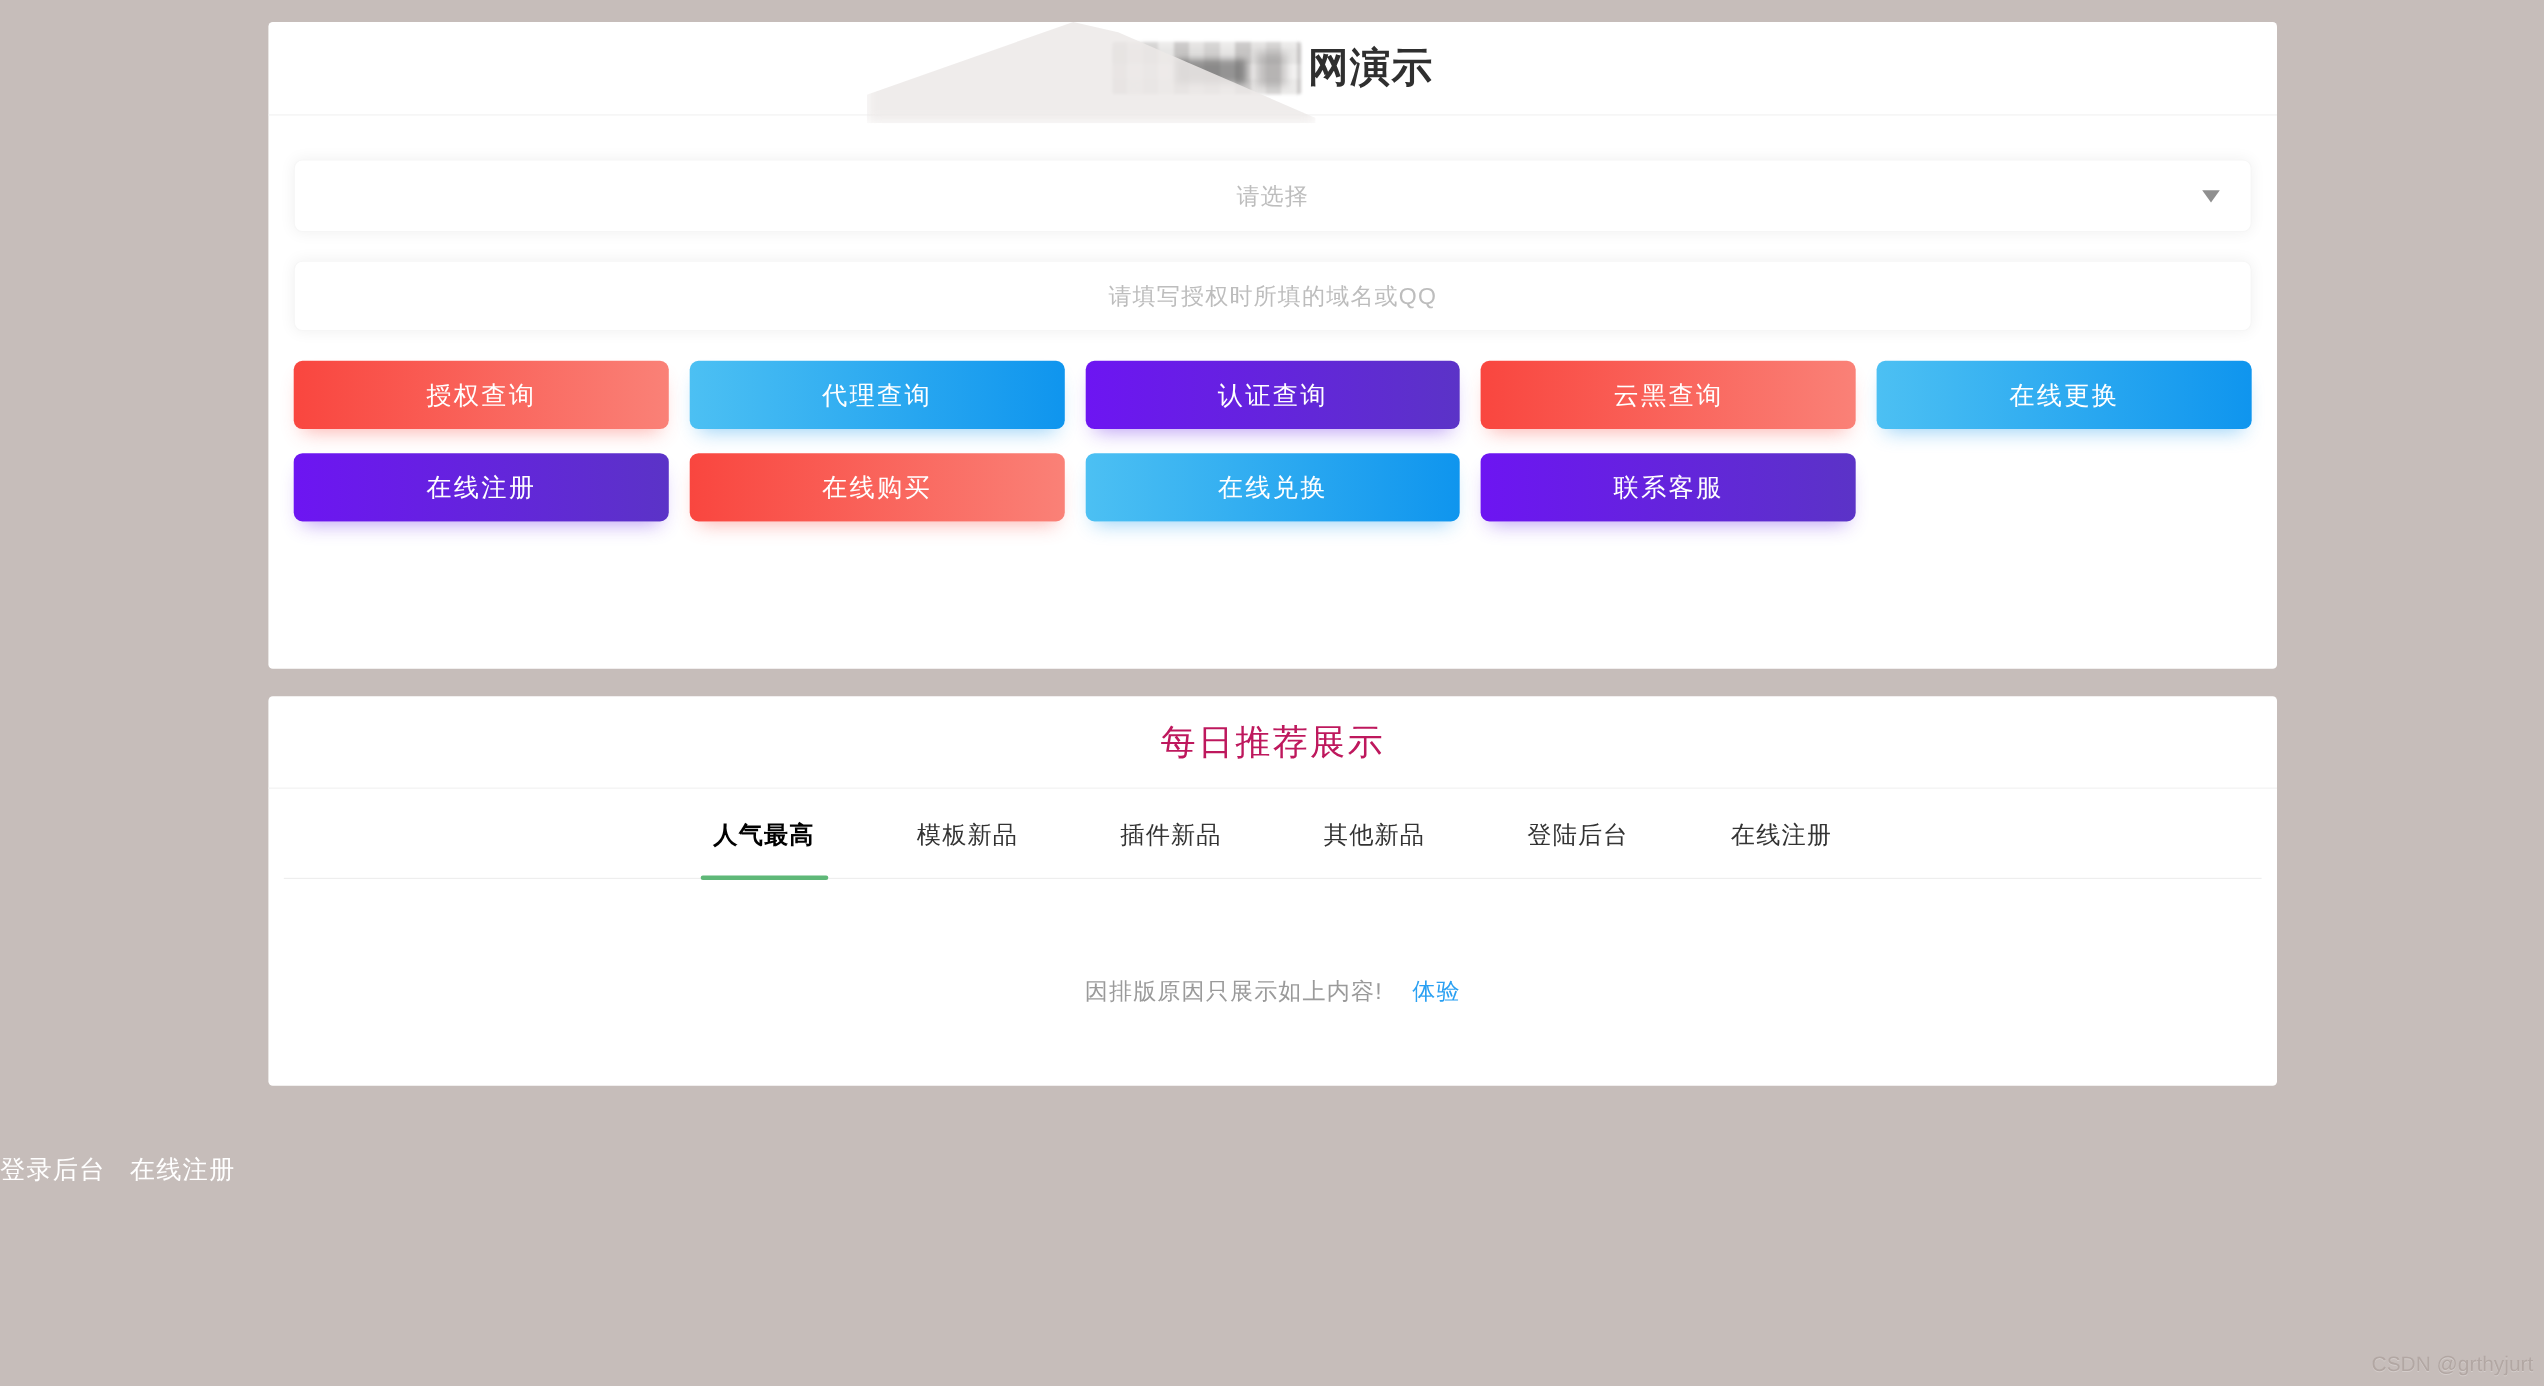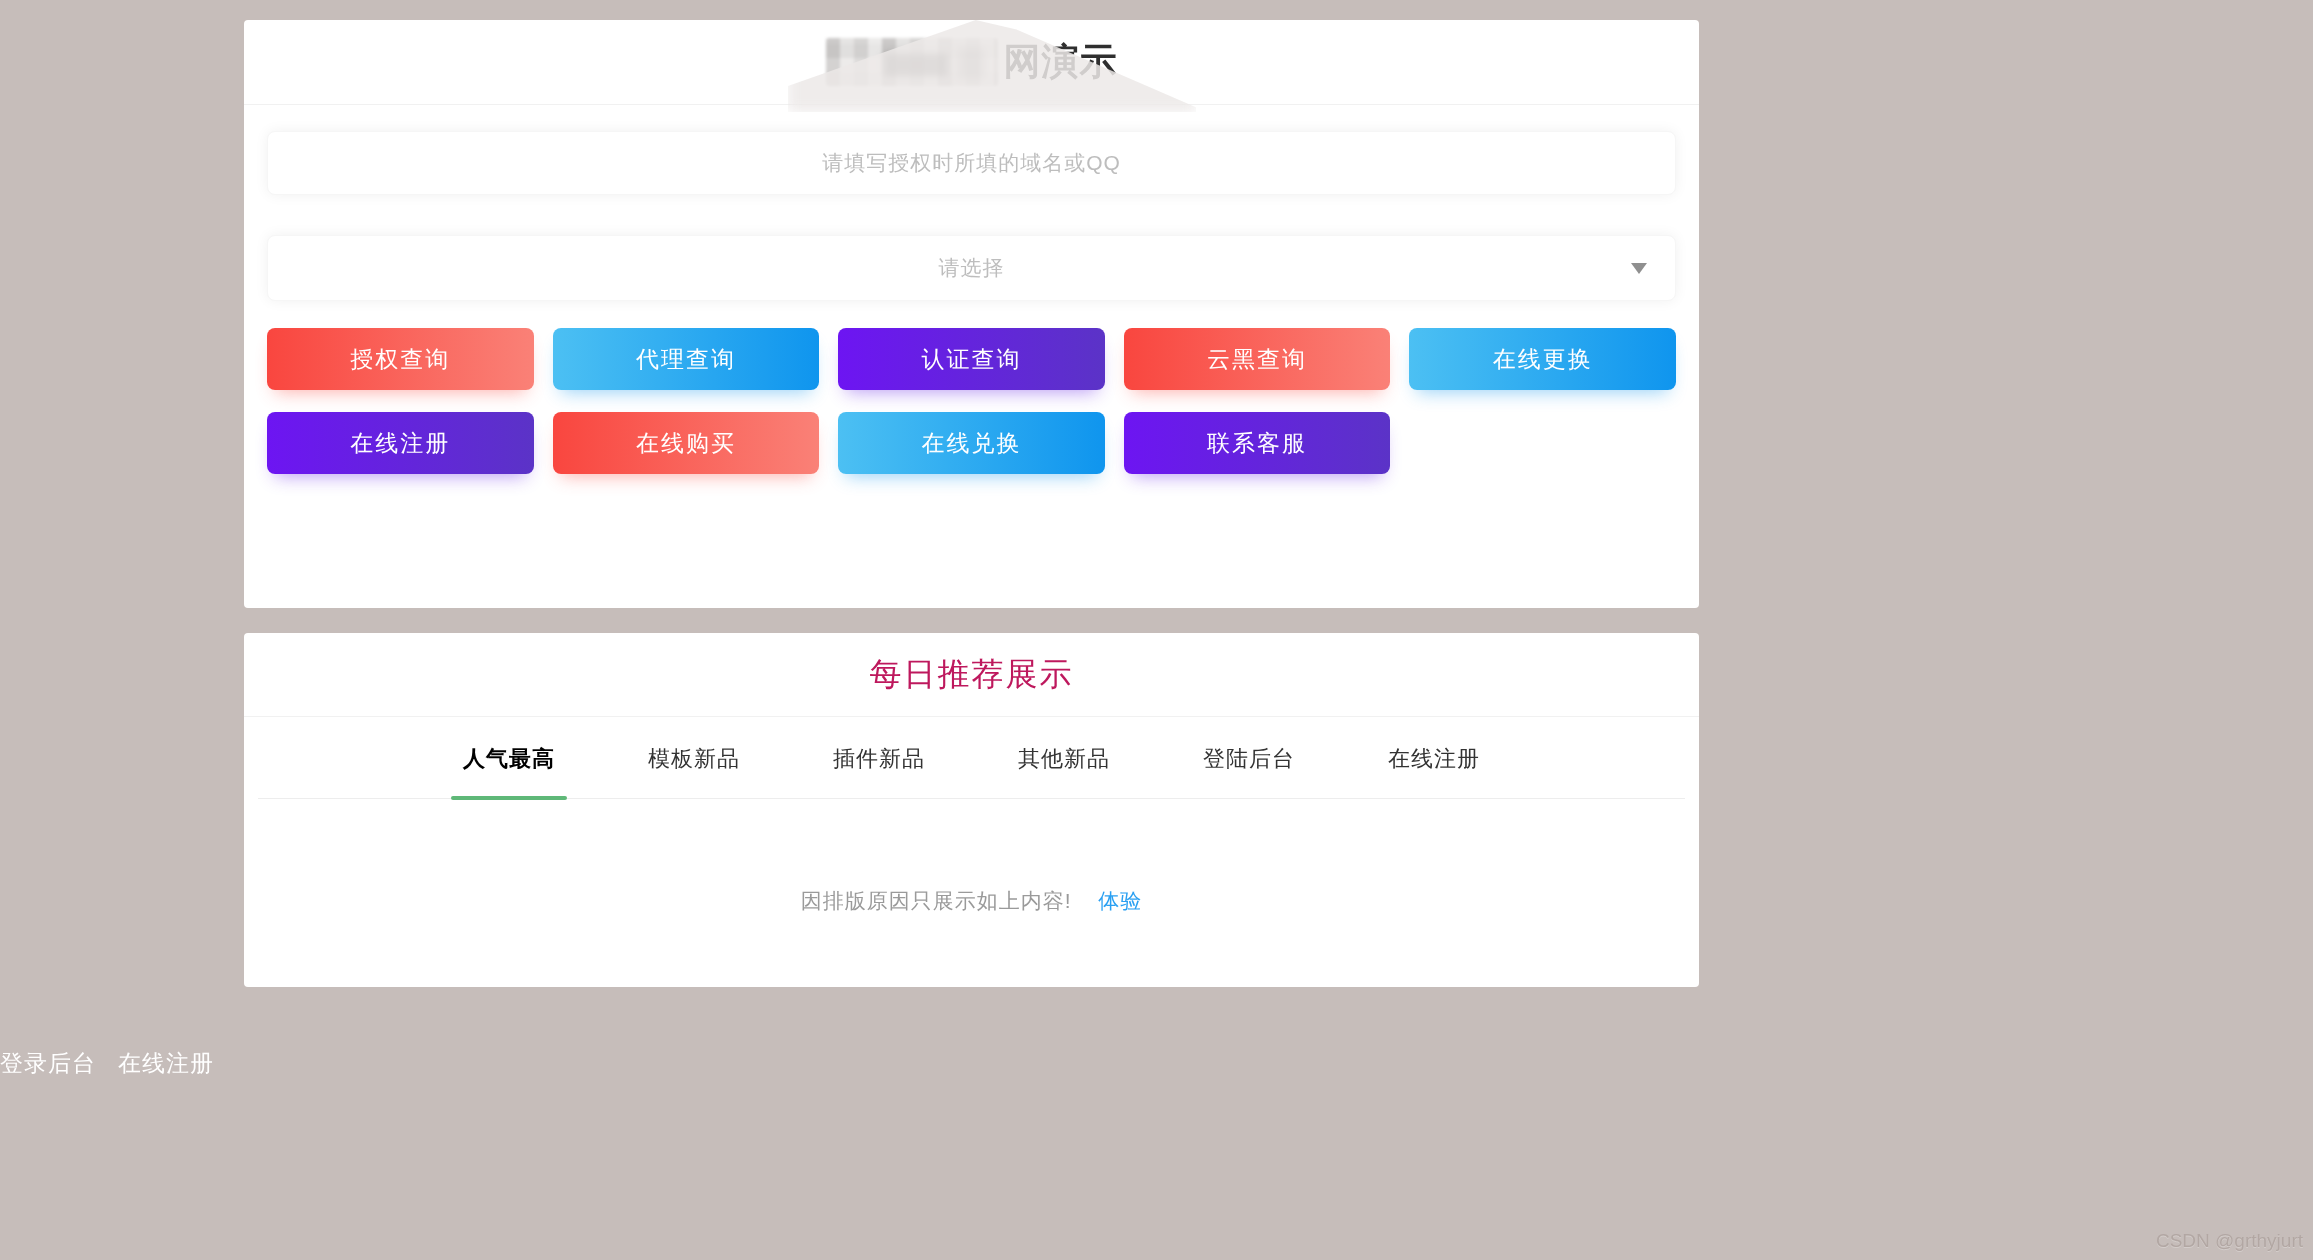--- a/index.html
+++ b/index.html
@@ -14,21 +14,21 @@
   .logo-blob {
     position:absolute; left:788px; top:-6px; width:408px; height:118px;
     background:rgba(236,233,232,0.85);
     clip-path:polygon(0 78%, 46% 22%, 56% 30%, 100% 96%, 100% 100%, 0 100%);
     filter:blur(6px);
     z-index:5;
   }
 
   
   .card {
-    position:absolute; left:244px; width:1455px; background:#fff;
+    position:absolute; left:244px; width:1826px; background:#fff;
     border-radius:4px; z-index:2;
   }
   .card-query { top:20px; height:588px; }
   .card-recommend { top:633px; height:354px; }
 
   .card-header {
     height:85px; border-bottom:1px solid #f1f1f1;
     display:flex; align-items:center; justify-content:center;
   }
   .card-recommend .card-header { height:84px; }
@@ -123,27 +123,27 @@
 
 <div class="card card-query">
   <div class="card-header">
     <div class="page-title">
       <span class="mosaic"></span>
       <span>网演示</span>
     </div>
   </div>
 
   <div class="form-area">
-    <div class="field text">
-      <span class="placeholder">请填写授权时所填的域名或QQ</span>
-    </div>
-
     <div class="field select">
       <span class="placeholder">请选择</span>
       <span class="caret"></span>
+    </div>
+
+    <div class="field text">
+      <span class="placeholder">请填写授权时所填的域名或QQ</span>
     </div>
 
     <div class="btn-grid">
       <button class="btn red">授权查询</button>
       <button class="btn blue">代理查询</button>
       <button class="btn purple">认证查询</button>
       <button class="btn red">云黑查询</button>
       <button class="btn blue">在线更换</button>
       <button class="btn purple">在线注册</button>
       <button class="btn red">在线购买</button>

